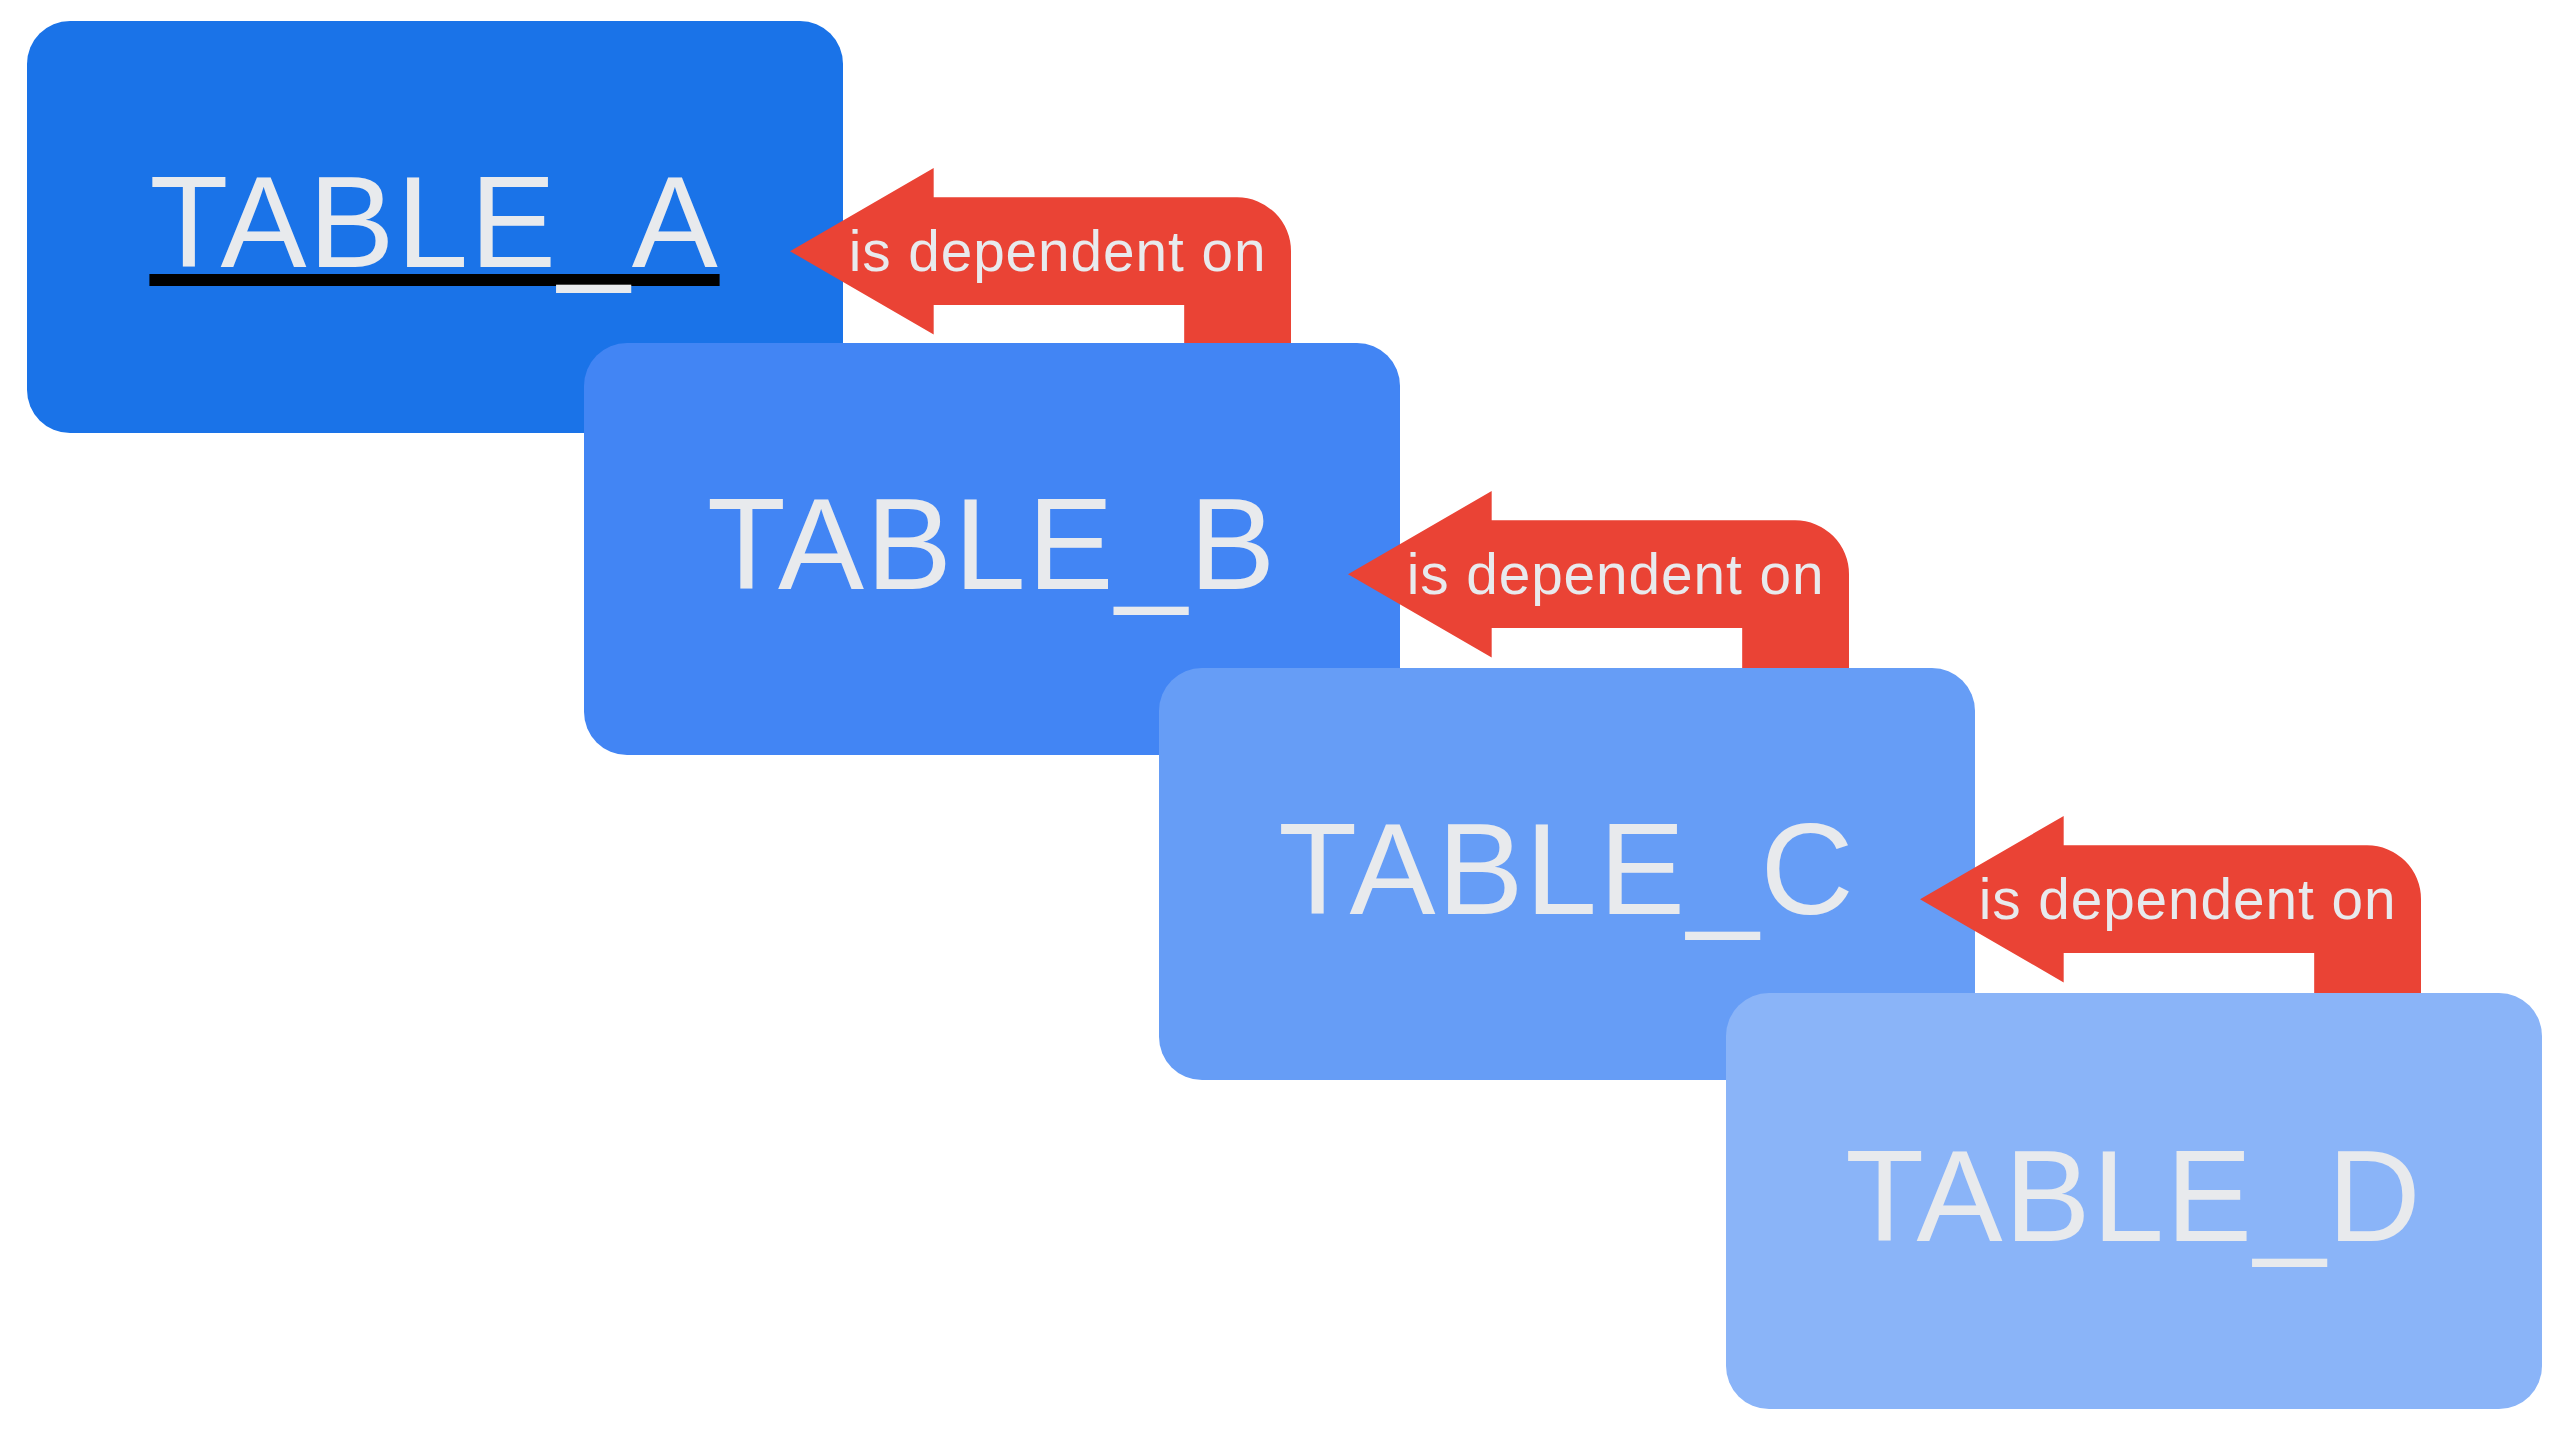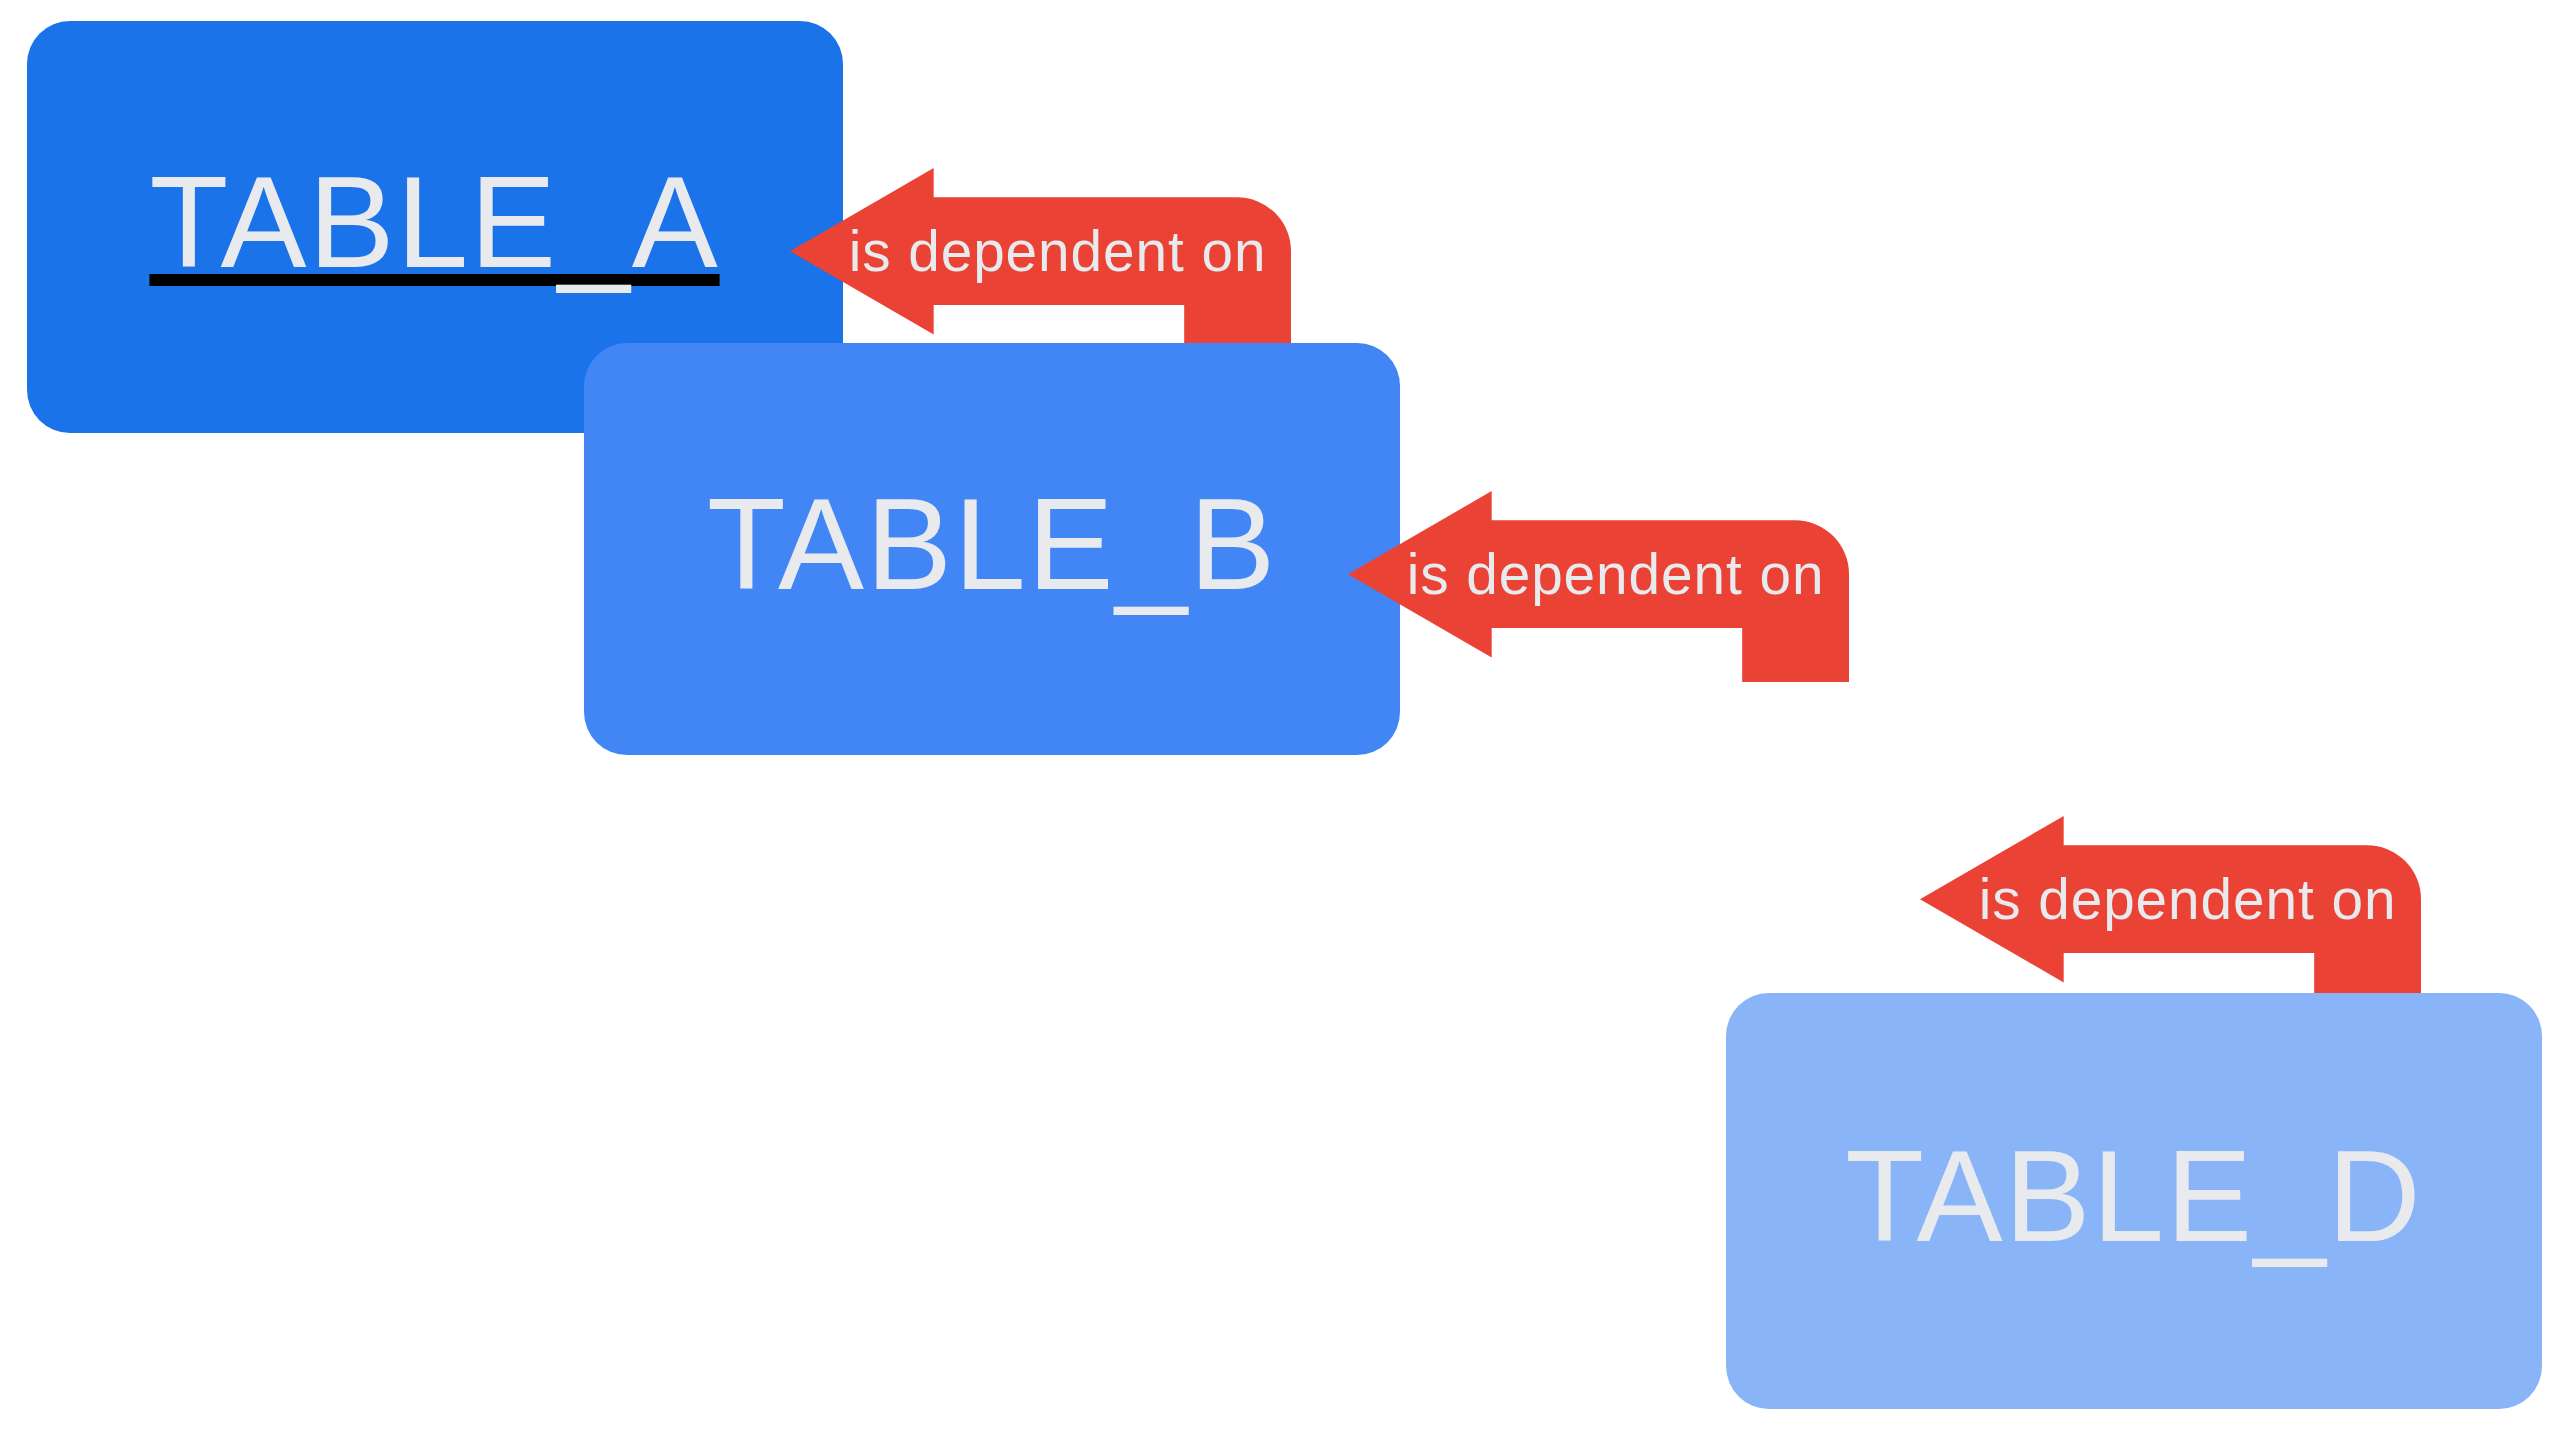--- a/index.html
+++ b/index.html
@@ -74,20 +74,23 @@
 
   <div class="table-box" id="box-b" style="background: rgb(66, 133, 244); justify-content: center;">
     <span class="table-label">TABLE_B</span>
   </div>
 
   <svg class="dep-arrow" id="arrow-2" viewBox="0 0 530 202">
     <path d="M 0 88 L 152 0 L 152 31 L 473 31 A 57 57 0 0 1 530 88 L 530 202 L 417 202 L 417 145 L 152 145 L 152 176 Z" fill="#EA4335"></path>
     <text class="arrow-label-text" x="283" y="88" text-anchor="middle" dominant-baseline="central" fill="#E8EAED">is dependent on</text>
   </svg>
 
+  <div class="table-box" id="box-c" style="background: rgb(102, 157, 246);">
+    <span class="table-label">TABLE_C</span>
+  </div>
 
   <svg class="dep-arrow" id="arrow-3" viewBox="0 0 530 202">
     <path d="M 0 88 L 152 0 L 152 31 L 473 31 A 57 57 0 0 1 530 88 L 530 202 L 417 202 L 417 145 L 152 145 L 152 176 Z" fill="#EA4335"></path>
     <text class="arrow-label-text" x="283" y="88" text-anchor="middle" dominant-baseline="central" fill="#E8EAED">is dependent on</text>
   </svg>
 
   <div class="table-box" id="box-d" style="background: rgb(138, 180, 248); text-align: right;">
     <span class="table-label">TABLE_D</span>
   </div>
 

